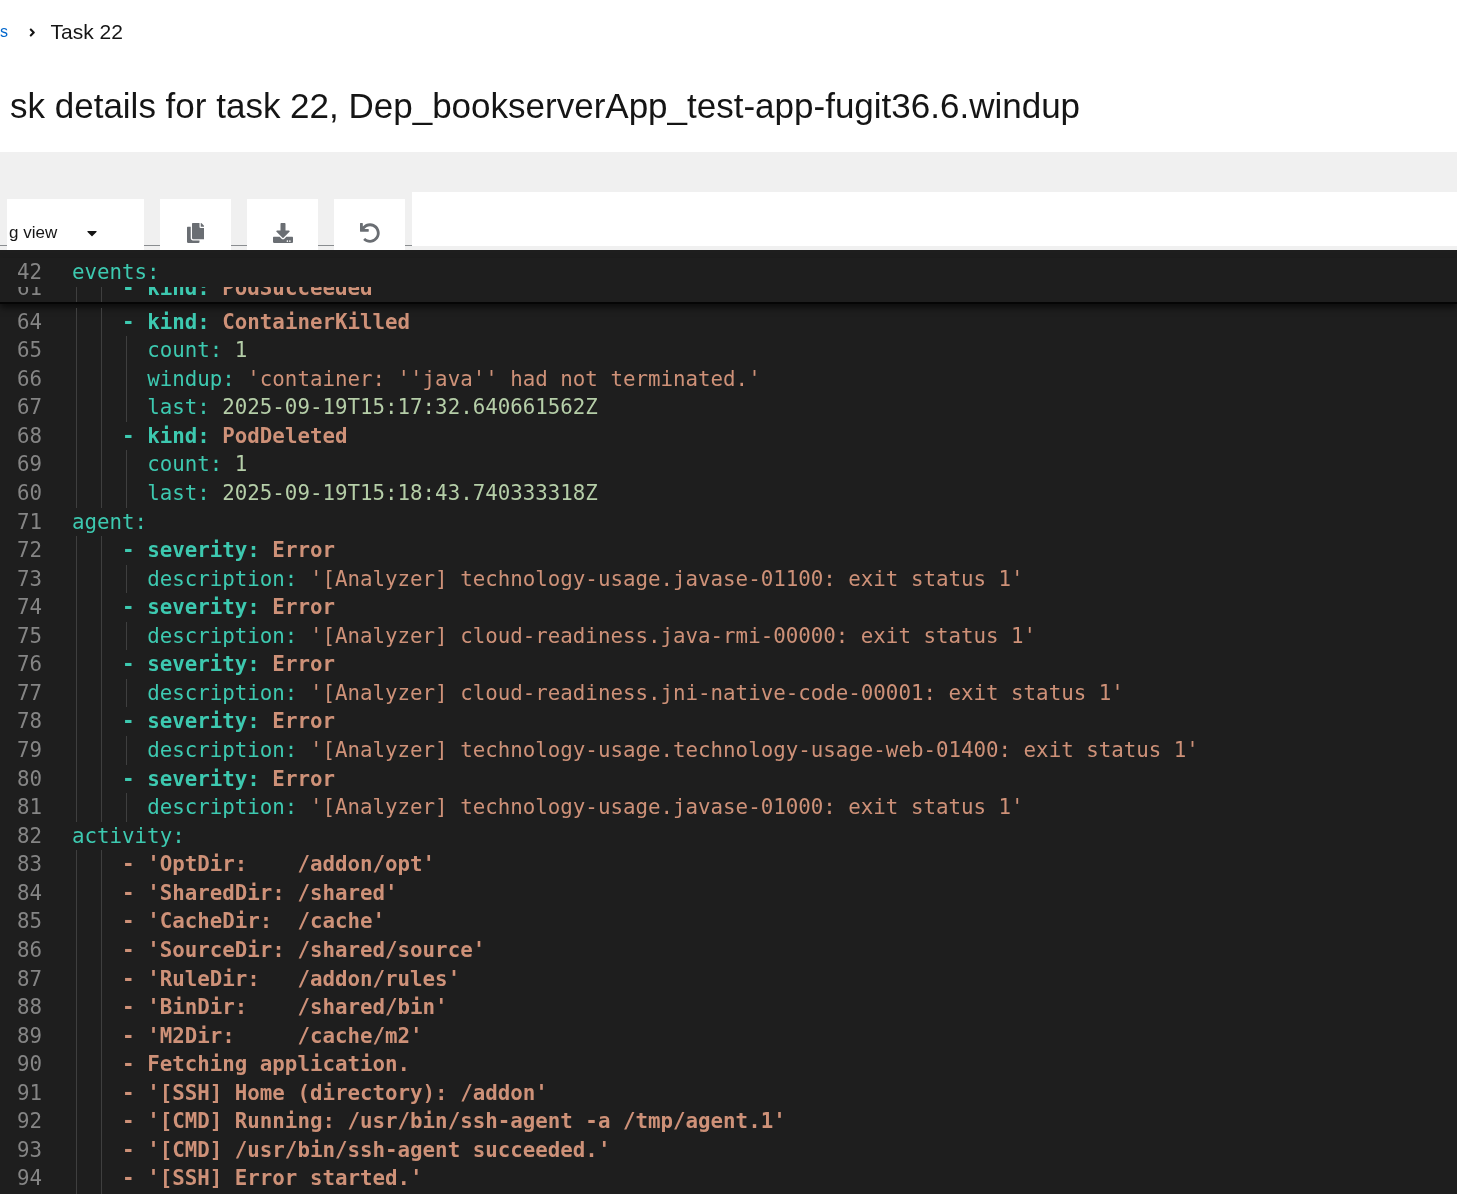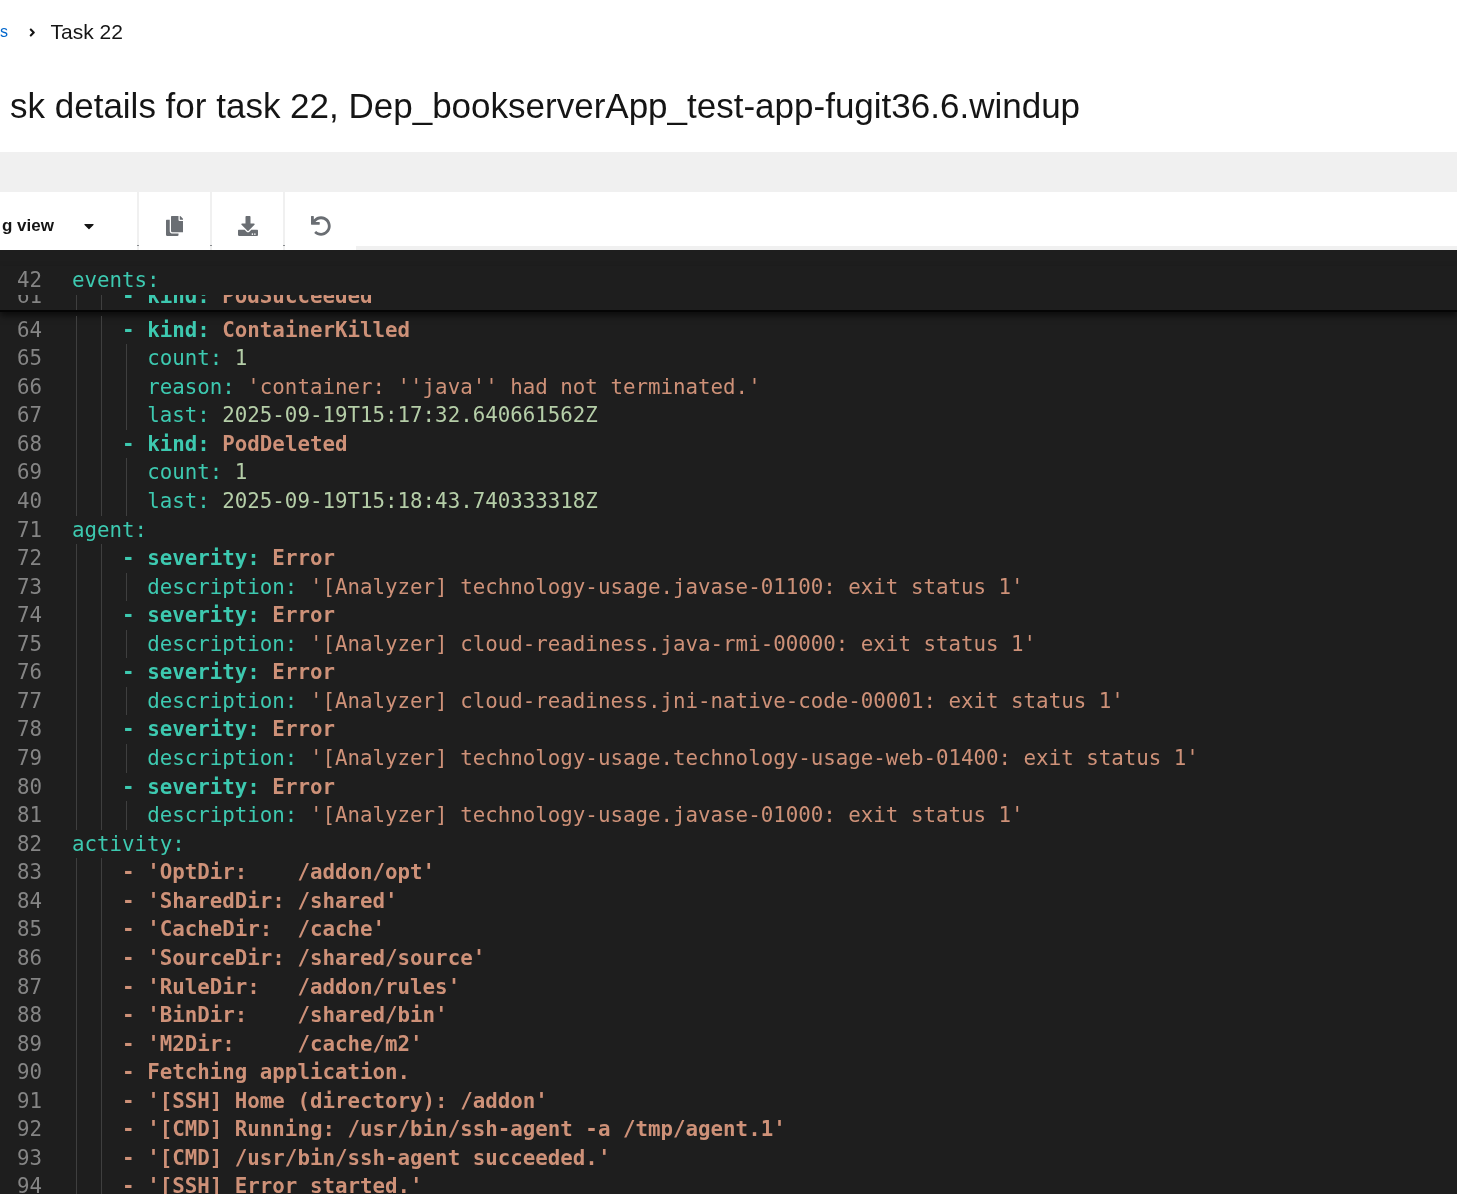--- a/index.html
+++ b/index.html
@@ -14,37 +14,37 @@
   .bc-sep svg{height:13px;fill:var(--c-text,#151515);}
   .bc-cur{color:var(--c-text,#151515);font-size:21px;}
   .page-title{position:absolute;top:74px;left:0;margin:10px;font-size:35px;font-weight:400;
       color:var(--c-text,#151515);white-space:nowrap;line-height:44px;letter-spacing:0;}
 
   
   .toolbar-band{position:absolute;top:152px;left:0;width:1457px;height:98px;
       background:var(--c-band,#f0f0f0);}
   .toolbar-row{position:absolute;top:40px;left:0;width:1457px;height:54px;display:flex;}
   .btn-group{display:flex;border-bottom:1px solid var(--c-border,#8a8d90);}
-  .cell{background:#fff;height:68px;border:none;padding:0;margin:0;display:flex;
+  .cell{background:#fff;height:68px;border:none;padding:0;margin:7px;display:flex;
         align-items:center;justify-content:center;cursor:pointer;
-        font-family:"Liberation Sans",sans-serif;font-weight:bold;}
+        font-family:"Liberation Sans",sans-serif;}
   .cell.dropdown{width:137px;justify-content:flex-start;padding-left:2px;
         font-size:17px;color:var(--c-text,#151515);}
   .gap{width:2px;background:var(--c-band,#f0f0f0);height:53px;}
   .icon-btn{width:71px;}
   .icon-btn svg{height:20px;fill:var(--c-icon,#6a6e73);}
   .caret{margin-left:30px;display:flex;align-items:center;}
   .caret svg{height:16px;fill:var(--c-text,#151515);}
   .toolbar-rest{flex:1;background:#fff;height:54px;}
 
   
   .editor{position:absolute;top:250px;left:0;right:0;bottom:0;
       background:var(--c-editor-bg,#1e1e1e);
       font-family:"DejaVu Sans Mono",monospace;font-size:20.8px;line-height:28.57px;
-      padding-top:16px;}
+      padding-top:8px;}
   .sticky{position:relative;border-bottom:2px solid #050505;
       box-shadow:0 4px 6px rgba(0,0,0,0.55);background:var(--c-editor-bg,#1e1e1e);}
   .partial-clip{height:15px;overflow:hidden;}
   .partial-clip .crow{margin-top:-13px;}
   .code-lines{margin-top:4px;}
   .crow{display:flex;height:28.57px;white-space:pre;}
   .ln{width:42px;flex:0 0 42px;text-align:right;color:var(--c-line-number,#858585);
       user-select:none;}
   .code{margin-left:30px;position:relative;background-repeat:no-repeat;}
   .code.g2{background-image:
@@ -125,25 +125,25 @@
         </div>
       <div class="partial-clip">
           <div id="sticky-partial">
             <div class="crow"><div class="ln">61</div><div class="code g2"><span class="tk-plain">    </span><span class="tk-key">- kind:</span><span class="tk-plain"> </span><span class="tk-str">PodSucceeded</span></div></div>
           </div>
         </div>
     </div>
     <div class="code-lines" id="code-lines">
         <div class="crow"><div class="ln">64</div><div class="code g2"><span class="tk-plain">    </span><span class="tk-key">- kind:</span><span class="tk-plain"> </span><span class="tk-str">ContainerKilled</span></div></div>
         <div class="crow"><div class="ln">65</div><div class="code g3"><span class="tk-plain">      </span><span class="tk-key">count:</span><span class="tk-plain"> </span><span class="tk-num">1</span></div></div>
-        <div class="crow"><div class="ln">66</div><div class="code g3"><span class="tk-plain">      </span><span class="tk-key">reason:</span><span class="tk-plain"> </span><span class="tk-str">'container: ''java'' had not terminated.'</span></div></div>
+        <div class="crow"><div class="ln">66</div><div class="code g3"><span class="tk-plain">      </span><span class="tk-key">windup:</span><span class="tk-plain"> </span><span class="tk-str">'container: ''java'' had not terminated.'</span></div></div>
         <div class="crow"><div class="ln">67</div><div class="code g3"><span class="tk-plain">      </span><span class="tk-key">last:</span><span class="tk-plain"> </span><span class="tk-num">2025-09-19T15:17:32.640661562Z</span></div></div>
         <div class="crow"><div class="ln">68</div><div class="code g2"><span class="tk-plain">    </span><span class="tk-key">- kind:</span><span class="tk-plain"> </span><span class="tk-str">PodDeleted</span></div></div>
         <div class="crow"><div class="ln">69</div><div class="code g3"><span class="tk-plain">      </span><span class="tk-key">count:</span><span class="tk-plain"> </span><span class="tk-num">1</span></div></div>
-        <div class="crow"><div class="ln">40</div><div class="code g3"><span class="tk-plain">      </span><span class="tk-key">last:</span><span class="tk-plain"> </span><span class="tk-num">2025-09-19T15:18:43.740333318Z</span></div></div>
+        <div class="crow"><div class="ln">60</div><div class="code g3"><span class="tk-plain">      </span><span class="tk-key">last:</span><span class="tk-plain"> </span><span class="tk-num">2025-09-19T15:18:43.740333318Z</span></div></div>
         <div class="crow"><div class="ln">71</div><div class="code"><span class="tk-key">agent:</span></div></div>
         <div class="crow"><div class="ln">72</div><div class="code g2"><span class="tk-plain">    </span><span class="tk-key">- severity:</span><span class="tk-plain"> </span><span class="tk-str">Error</span></div></div>
         <div class="crow"><div class="ln">73</div><div class="code g3"><span class="tk-plain">      </span><span class="tk-key">description:</span><span class="tk-plain"> </span><span class="tk-str">'[Analyzer] technology-usage.javase-01100: exit status 1'</span></div></div>
         <div class="crow"><div class="ln">74</div><div class="code g2"><span class="tk-plain">    </span><span class="tk-key">- severity:</span><span class="tk-plain"> </span><span class="tk-str">Error</span></div></div>
         <div class="crow"><div class="ln">75</div><div class="code g3"><span class="tk-plain">      </span><span class="tk-key">description:</span><span class="tk-plain"> </span><span class="tk-str">'[Analyzer] cloud-readiness.java-rmi-00000: exit status 1'</span></div></div>
         <div class="crow"><div class="ln">76</div><div class="code g2"><span class="tk-plain">    </span><span class="tk-key">- severity:</span><span class="tk-plain"> </span><span class="tk-str">Error</span></div></div>
         <div class="crow"><div class="ln">77</div><div class="code g3"><span class="tk-plain">      </span><span class="tk-key">description:</span><span class="tk-plain"> </span><span class="tk-str">'[Analyzer] cloud-readiness.jni-native-code-00001: exit status 1'</span></div></div>
         <div class="crow"><div class="ln">78</div><div class="code g2"><span class="tk-plain">    </span><span class="tk-key">- severity:</span><span class="tk-plain"> </span><span class="tk-str">Error</span></div></div>
         <div class="crow"><div class="ln">79</div><div class="code g3"><span class="tk-plain">      </span><span class="tk-key">description:</span><span class="tk-plain"> </span><span class="tk-str">'[Analyzer] technology-usage.technology-usage-web-01400: exit status 1'</span></div></div>
         <div class="crow"><div class="ln">80</div><div class="code g2"><span class="tk-plain">    </span><span class="tk-key">- severity:</span><span class="tk-plain"> </span><span class="tk-str">Error</span></div></div>

